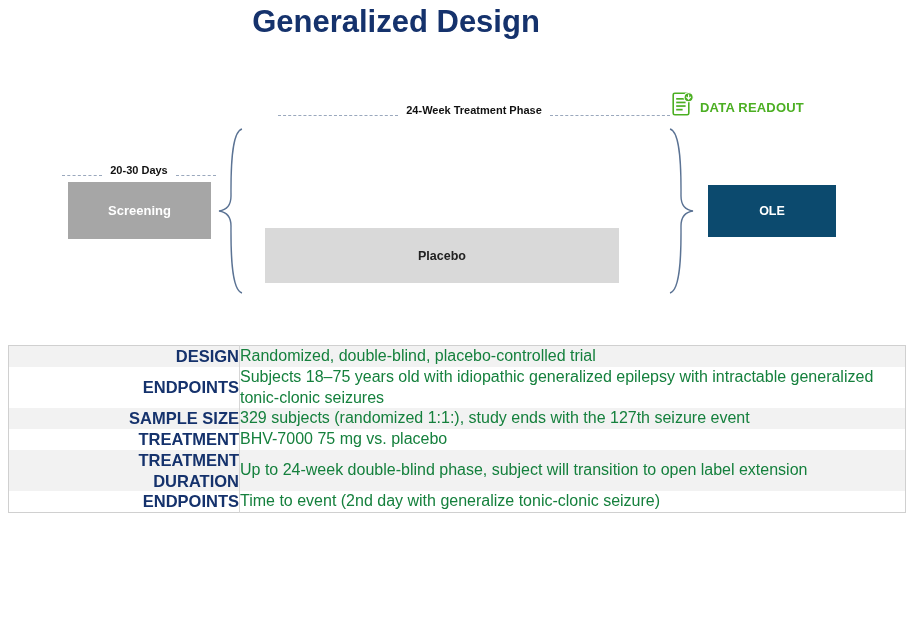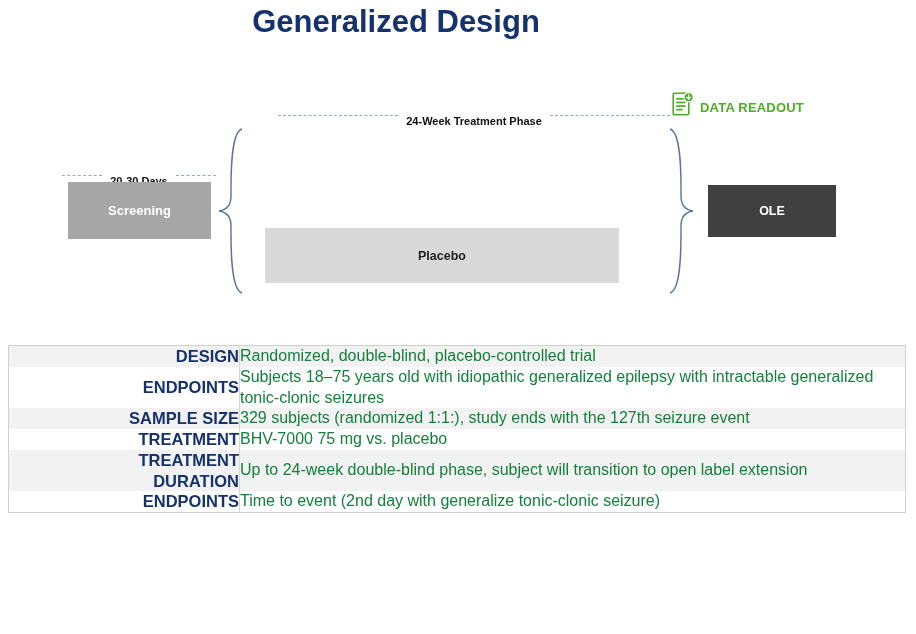--- a/index.html
+++ b/index.html
@@ -35,26 +35,25 @@
     top: 0;
     left: 0;
     width: 916px;
     height: 320px;
   }
 
   
   .phase-label {
     position: absolute;
     display: flex;
-    align-items: flex-start;
+    align-items: flex-end;
     font-size: 11px;
     font-weight: bold;
     color: #111;
     white-space: nowrap;
-    margin-top: 11px;
   }
   .phase-label .dash {
     flex: 1 1 auto;
     height: 0;
     border-top: 1px dashed #9aa8bd;
     min-width: 10px;
   }
   .phase-label .ptext {
     padding: 0 8px;
   }
@@ -105,21 +104,21 @@
     height: 55px;
     background: #D9D9D9;
     color: #222222;
     font-size: 12.5px;
   }
   #box-ole {
     left: 708px;
     top: 185px;
     width: 128px;
     height: 52px;
-    background: #404040;
+    background: #0c4a6e;
     color: #ffffff;
     font-size: 12.5px;
   }
 
   
   .brace {
     position: absolute;
   }
   #brace-left { left: 216px; top: 126px; }
   #brace-right { left: 666px; top: 126px; }

